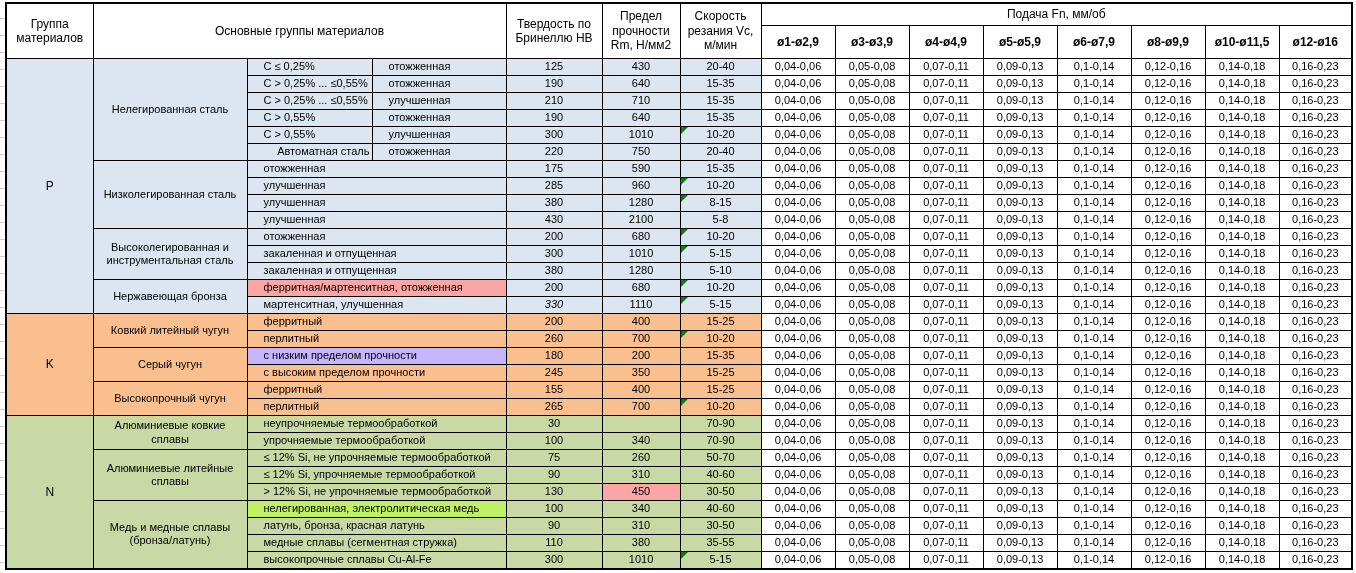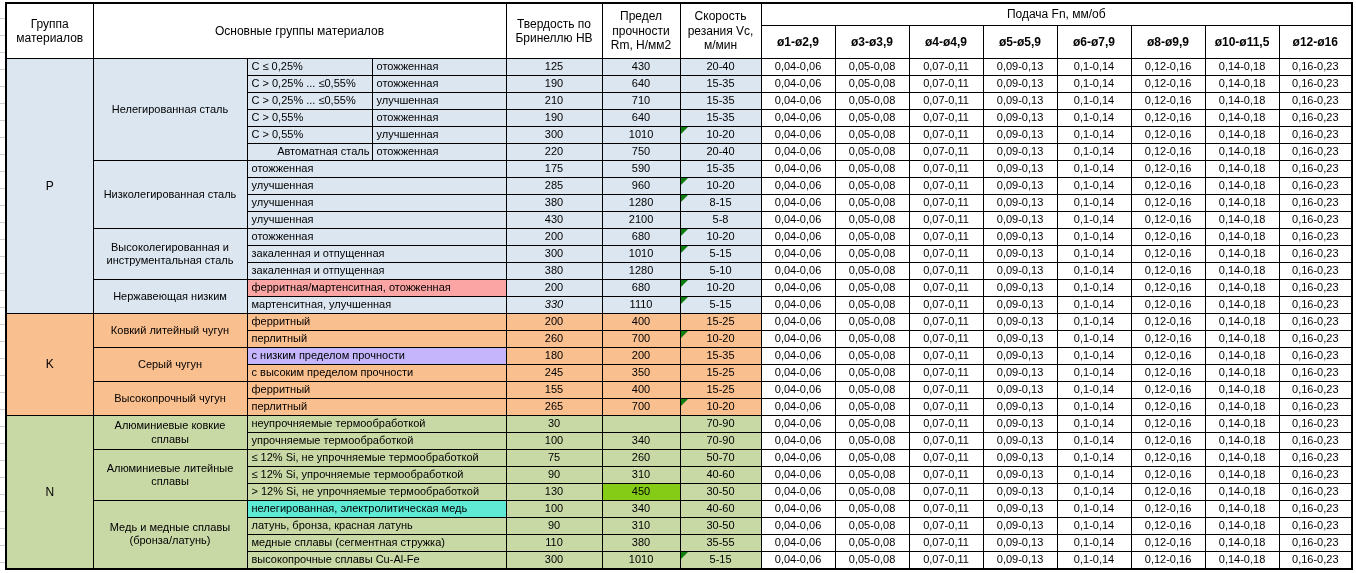--- a/index.html
+++ b/index.html
@@ -23,21 +23,21 @@
     border:1px solid #000;
     font-size:11px; line-height:1.2;
     padding:0 2px; overflow:hidden;
     text-align:center; vertical-align:middle;
     background:#fff;
   }
   thead th { font-weight:normal; font-size:12px; white-space:normal; background:#fff; }
   thead tr.r1 th { height:21px; }
   thead tr.r2 th { height:32px; font-weight:bold; }
   tbody tr { height:17px; }
-  td.detail { text-align:left; padding-left:4px; white-space:nowrap; }
+  td.detail { text-align:left; padding-left:16px; white-space:nowrap; }
   td.subgroup { white-space:normal; }
   td.grpletter { font-size:12px; }
   td.vc { position:relative; }
   .err-tri {
     position:absolute; top:0; left:0; width:0; height:0;
     border-top:7px solid #107c10; border-right:7px solid transparent;
   }
 </style>
 </head>
 <body>
@@ -269,21 +269,21 @@
         <td>0,04-0,06</td>
         <td>0,05-0,08</td>
         <td>0,07-0,11</td>
         <td>0,09-0,13</td>
         <td>0,1-0,14</td>
         <td>0,12-0,16</td>
         <td>0,14-0,18</td>
         <td>0,16-0,23</td>
       </tr>
       <tr>
-        <td class="subgroup" rowspan="2" style="background: rgb(220, 230, 241);">Нержавеющая низким</td>
+        <td class="subgroup" rowspan="2" style="background: rgb(220, 230, 241);">Нержавеющая бронза</td>
         <td class="detail" colspan="2" style="background: #fca5a5;">ферритная/мартенситная, отожженная</td>
         <td style="background: rgb(220, 230, 241);">200</td>
         <td style="background: rgb(220, 230, 241);">680</td>
         <td class="vc" style="background: rgb(220, 230, 241);"><span class="err-tri" style="border-top-color: rgb(16, 124, 16);"></span>10-20</td>
         <td>0,04-0,06</td>
         <td>0,05-0,08</td>
         <td>0,07-0,11</td>
         <td>0,09-0,13</td>
         <td>0,1-0,14</td>
         <td>0,12-0,16</td>
@@ -447,34 +447,34 @@
         <td>0,07-0,11</td>
         <td>0,09-0,13</td>
         <td>0,1-0,14</td>
         <td>0,12-0,16</td>
         <td>0,14-0,18</td>
         <td>0,16-0,23</td>
       </tr>
       <tr>
         <td class="detail" colspan="2" style="background: rgb(201, 217, 166);">&gt; 12% Si, не упрочняемые термообработкой</td>
         <td style="background: rgb(201, 217, 166);">130</td>
-        <td style="background: #84cc16;">450</td>
+        <td style="background: #fca5a5;">450</td>
         <td class="vc" style="background: rgb(201, 217, 166);">30-50</td>
         <td>0,04-0,06</td>
         <td>0,05-0,08</td>
         <td>0,07-0,11</td>
         <td>0,09-0,13</td>
         <td>0,1-0,14</td>
         <td>0,12-0,16</td>
         <td>0,14-0,18</td>
         <td>0,16-0,23</td>
       </tr>
       <tr>
         <td class="subgroup" rowspan="4" style="background: rgb(201, 217, 166);">Медь и медные сплавы (бронза/латунь)</td>
-        <td class="detail" colspan="2" style="background: #5eead4; margin-left: 48px;">нелегированная, электролитическая медь</td>
+        <td class="detail" colspan="2" style="background: #bef264; margin-left: 48px;">нелегированная, электролитическая медь</td>
         <td style="background: rgb(201, 217, 166);">100</td>
         <td style="background: rgb(201, 217, 166);">340</td>
         <td class="vc" style="background: rgb(201, 217, 166);">40-60</td>
         <td>0,04-0,06</td>
         <td>0,05-0,08</td>
         <td>0,07-0,11</td>
         <td>0,09-0,13</td>
         <td>0,1-0,14</td>
         <td>0,12-0,16</td>
         <td>0,14-0,18</td>

